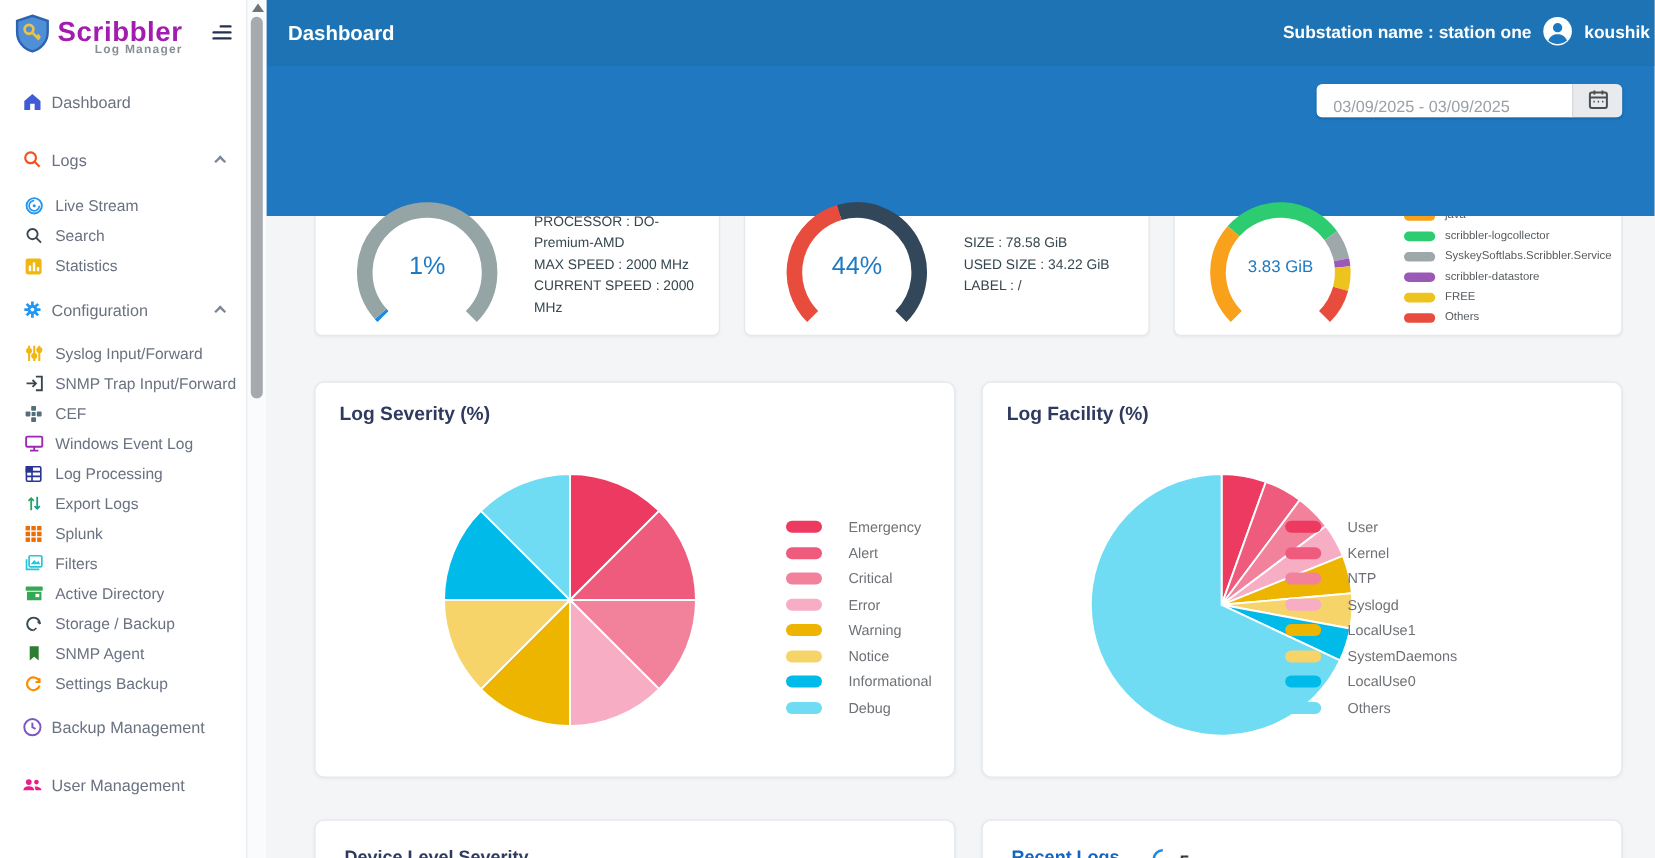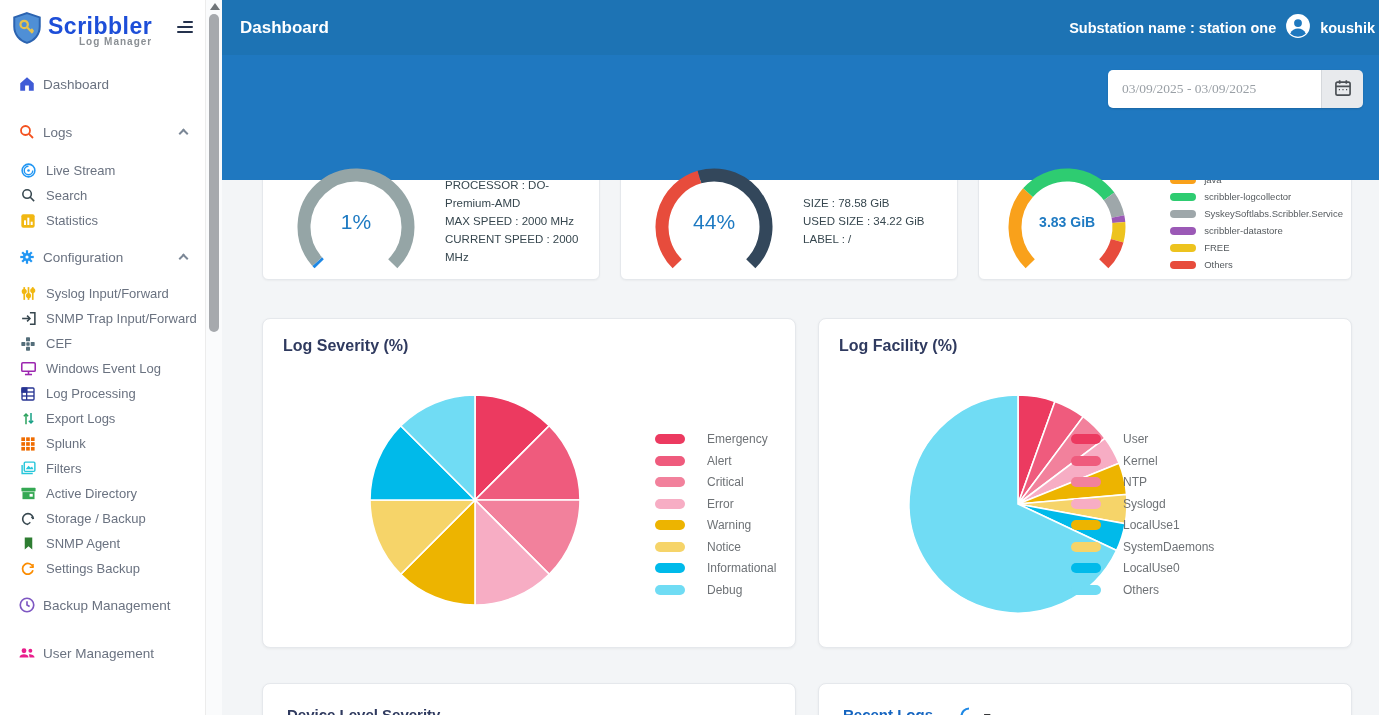--- a/index.html
+++ b/index.html
@@ -4,21 +4,21 @@
 <style>
   * { margin:0; padding:0; box-sizing:border-box; }
   html,body { width:1379px; height:715px; overflow:hidden; font-family:"Liberation Sans", sans-serif; background:#f3f5f7; }
   .app { display:flex; width:1379px; height:715px; }
 
   
   .sidebar { width:205px; height:715px; background:#ffffff; flex:0 0 205px; overflow:hidden; }
   .logo-row { display:flex; align-items:flex-start; justify-content:space-between; padding:10px 12px 6px 10px; }
   .logo { display:flex; align-items:center; }
   .logo-text { display:flex; flex-direction:column; margin-left:4px; }
-  .brand { font-size:23px; font-weight:bold; color:#1d4ed8; letter-spacing:.5px; line-height:24px; }
+  .brand { font-size:23px; font-weight:bold; color:#a21caf; letter-spacing:.5px; line-height:24px; }
   .brand-sub { font-size:10px; font-weight:bold; color:#8a8f94; letter-spacing:1px; text-align:right; margin-top:-2px; }
   .hamburger { margin-top:8px; cursor:pointer; }
   .hamburger i { display:block; height:2px; background:#25324d; margin:3px 0 0 auto; border-radius:1px; }
   .hamburger i:nth-child(1){ width:10px; }
   .hamburger i:nth-child(2){ width:16px; }
   .hamburger i:nth-child(3){ width:16px; }
 
   .nav { padding-top:10px; }
   .nav-item { position:relative; display:flex; align-items:center; height:24px; padding-left:17px; cursor:pointer; }
   .nav-item .ico { width:20px; display:flex; justify-content:center; align-items:center; flex:0 0 20px; }
@@ -34,21 +34,21 @@
   .scroll-thumb { position:absolute; top:14px; left:3px; width:10px; height:318px; background:#a6a9ad; border-radius:6px; cursor:grab; }
 
   
   .main { flex:1; display:flex; flex-direction:column; min-width:0; }
   .topbar { height:55px; background:#1d73b4; display:flex; align-items:center; justify-content:space-between; padding:0 4px 0 18px; flex:0 0 55px; }
   .page-title { color:#ffffff; font-size:17px; font-weight:bold; }
   .top-right { display:flex; align-items:center; gap:9px; color:#ffffff; font-size:14.5px; font-weight:bold; white-space:nowrap; }
 
   .scrollarea { position:relative; height:660px; overflow:hidden; background:#f3f5f7; }
   .banner { height:125px; background:#1f78c0; position:relative; }
-  .date-group { position:absolute; top:15px; right:16px; display:flex; height:38px; border-radius:5px; overflow:hidden; box-shadow:0 1px 2px rgba(0,0,0,.15);font-family:Liberation Serif, serif; }
+  .date-group { position:absolute; top:15px; right:27px; display:flex; height:28px; border-radius:5px; overflow:hidden; box-shadow:0 1px 2px rgba(0,0,0,.15); }
   .date-input { width:213px; background:#ffffff; color:#9aa0a6; font-size:13.5px; line-height:38px; padding-left:14px; }
   .date-btn { width:42px; background:#e8eaed; border:none; border-left:1px solid #d5d8dc; display:flex; align-items:center; justify-content:center; cursor:pointer; }
 
   section.gauges { display:flex; gap:20px; padding:0 27px 0 40px; margin-top:-42px; }
   .gcard { flex:1; }
   .ghead { height:23px; background:#b5cee2; border-radius:4px; display:flex; align-items:center; justify-content:center; font-size:14.5px; font-weight:bold; color:#1d3040; }
   .gbody { margin-top:3px; background:#ffffff; border:1px solid #e5e8ec; border-radius:6px; height:116px; display:flex; align-items:center; box-shadow:0 1px 2px rgba(0,0,0,.04); padding:0 8px; }
   .gauge-wrap { position:relative; flex:0 0 170px; display:flex; justify-content:center; }
   .gauge-val { position:absolute; left:0; right:0; top:46px; text-align:center; font-size:21px; color:#1e7ac2; }
   .gauge-val.small { font-size:14px; top:50px; }
@@ -424,21 +424,21 @@
               <div>SIZE : 78.58 GiB</div>
               <div>USED SIZE : 34.22 GiB</div>
               <div>LABEL : /</div>
             </div>
           </div>
         </div>
 
         <div class="gcard">
           <div class="ghead">RAM</div>
           <div class="gbody">
-            <div class="gauge-wrap" style="flex-basis:160px;font-weight:bold;">
+            <div class="gauge-wrap" style="flex-basis:160px;">
               <div><svg width="150" height="112" viewBox="0 0 150 112">
                     <path d="M 38.23044737829952 99.76955262170047 A 52 52 0 0 1 35.9942243792161 28.611783003170103" stroke="#f9a11b" stroke-width="13" fill="none"></path>
                     <path d="M 35.9942243792161 28.611783003170103 A 52 52 0 0 1 117.06888370749726 32.4351668807914" stroke="#2ecc71" stroke-width="13" fill="none"></path>
                     <path d="M 117.06888370749726 32.4351668807914 A 52 52 0 0 1 125.91958615233182 52.45506064146136" stroke="#9ea7aa" stroke-width="13" fill="none"></path>
                     <path d="M 125.91958615233182 52.45506064146136 A 52 52 0 0 1 126.80605957763294 58.513108978507994" stroke="#9b59b6" stroke-width="13" fill="none"></path>
                     <path d="M 126.80605957763294 58.513108978507994 A 52 52 0 0 1 125.15698575980551 76.7213985981994" stroke="#edc31e" stroke-width="13" fill="none"></path>
                     <path d="M 125.15698575980551 76.7213985981994 A 52 52 0 0 1 111.76955262170048 99.76955262170047" stroke="#e74c3c" stroke-width="13" fill="none"></path>
                   </svg></div>
               <span class="gauge-val small">3.83 GiB</span>
             </div>

